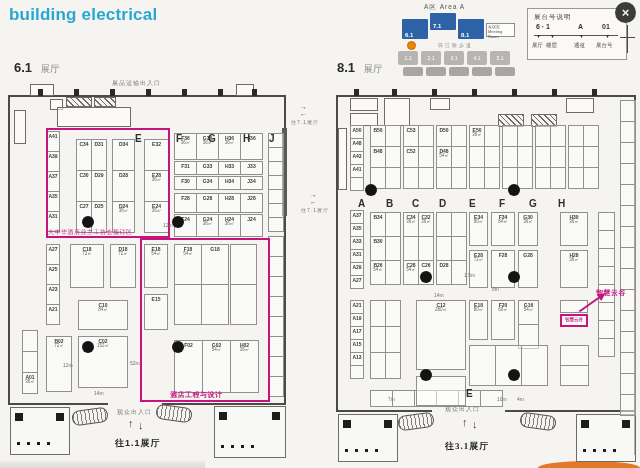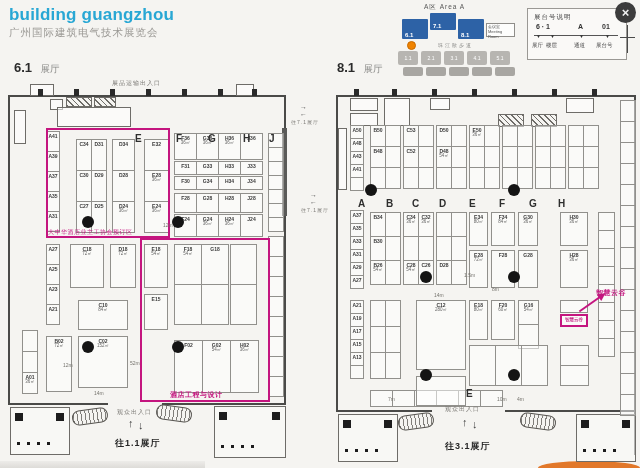--- a/index.html
+++ b/index.html
@@ -80,22 +80,21 @@
         background:linear-gradient(#ecebe8,#d9d7d3);opacity:.85}
   .orange-sliver{position:absolute;left:538px;top:461px;width:102px;height:7px;background:#e2782a;
         border-radius:50px 50px 0 0/7px 7px 0 0}
 </style>
 </head>
 <body>
 
 <div class="page">
 
   <header class="brand">
-    <div class="t2">building guangzhou</div>
-    <div class="t3">广州国际建筑电气技术展览会</div>
+    <div class="t2">building electrical</div>
   </header>
 
   <div class="hallTitle" style="left:14px;top:58px">
     <span class="no">6.1</span>
     <span class="nm">展厅</span>
   </div>
   <div class="hallTitle" style="left:337px;top:58px">
     <span class="no">8.1</span>
     <span class="nm">展厅</span>
   </div>
@@ -642,21 +641,21 @@
       <div class="lbl pinkt b" style="left: 596px; top: 288px;">智慧云谷</div>
       <div class="lbl dim" style="left: 434px; top: 292px;">14m</div>
       <div class="lbl dim" style="left: 492px; top: 286px;">8m</div>
       <div class="lbl dim" style="left: 464px; top: 272px;">1.5m</div>
       <div class="lbl dim" style="left: 388px; top: 396px;">7m</div>
       <div class="lbl dim" style="left: 497px; top: 396px;">10m</div>
       <div class="lbl dim" style="left: 517px; top: 396px;">4m</div>
       <div class="lbl t6 gray" style="left: 445px; top: 405px;">观众出入口</div>
       <div class="lbl varr" style="left: 462px; top: 416px;">↑</div>
       <div class="lbl varr" style="left: 472px; top: 418px;">↓</div>
-      <div class="lbl tohall" style="left: 445px; top: 440px;">往3.1展厅</div>
+      <div class="lbl tohall" style="left: 445px; top: 440px; font-family: Liberation Serif, serif;">往3.1展厅</div>
       <div class="pillar" style="left: 82px; top: 216px;"></div>
       <div class="pillar" style="left: 172px; top: 216px;"></div>
       <div class="pillar" style="left: 82px; top: 341px;"></div>
       <div class="pillar" style="left: 172px; top: 341px;"></div>
       <div class="pillar" style="left: 365px; top: 184px;"></div>
       <div class="pillar" style="left: 508px; top: 184px;"></div>
       <div class="pillar" style="left: 420px; top: 271px;"></div>
       <div class="pillar" style="left: 508px; top: 271px;"></div>
       <div class="pillar" style="left: 420px; top: 369px;"></div>
       <div class="pillar" style="left: 508px; top: 369px;"></div>

